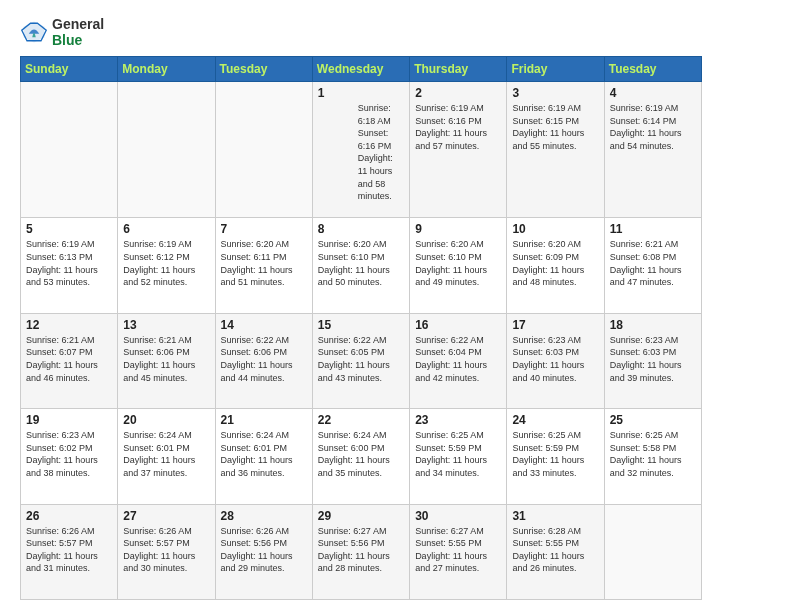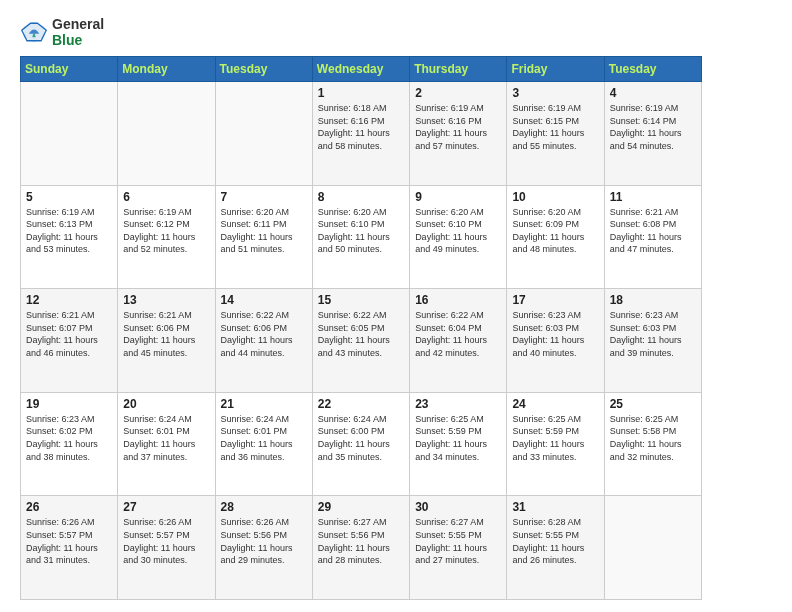--- a/index.html
+++ b/index.html
@@ -123,21 +123,21 @@
           <th>Tuesday</th>
         </tr>
     </thead>
     <tbody id="calendar-body">
         <tr>
           <td class="empty-cell"></td>
           <td class="empty-cell"></td>
           <td class="empty-cell"></td>
           <td>
             <div class="day-number">1</div>
-            <div class="day-info" style="white-space: pre-line;">Sunrise: 6:18 AM
+            <div class="day-info" style="white-space: pre-line; margin-left: 40px;">Sunrise: 6:18 AM
 Sunset: 6:16 PM
 Daylight: 11 hours
 and 58 minutes.</div>
           </td>
           <td>
             <div class="day-number">2</div>
             <div class="day-info" style="white-space: pre-line;">Sunrise: 6:19 AM
 Sunset: 6:16 PM
 Daylight: 11 hours
 and 57 minutes.</div>

